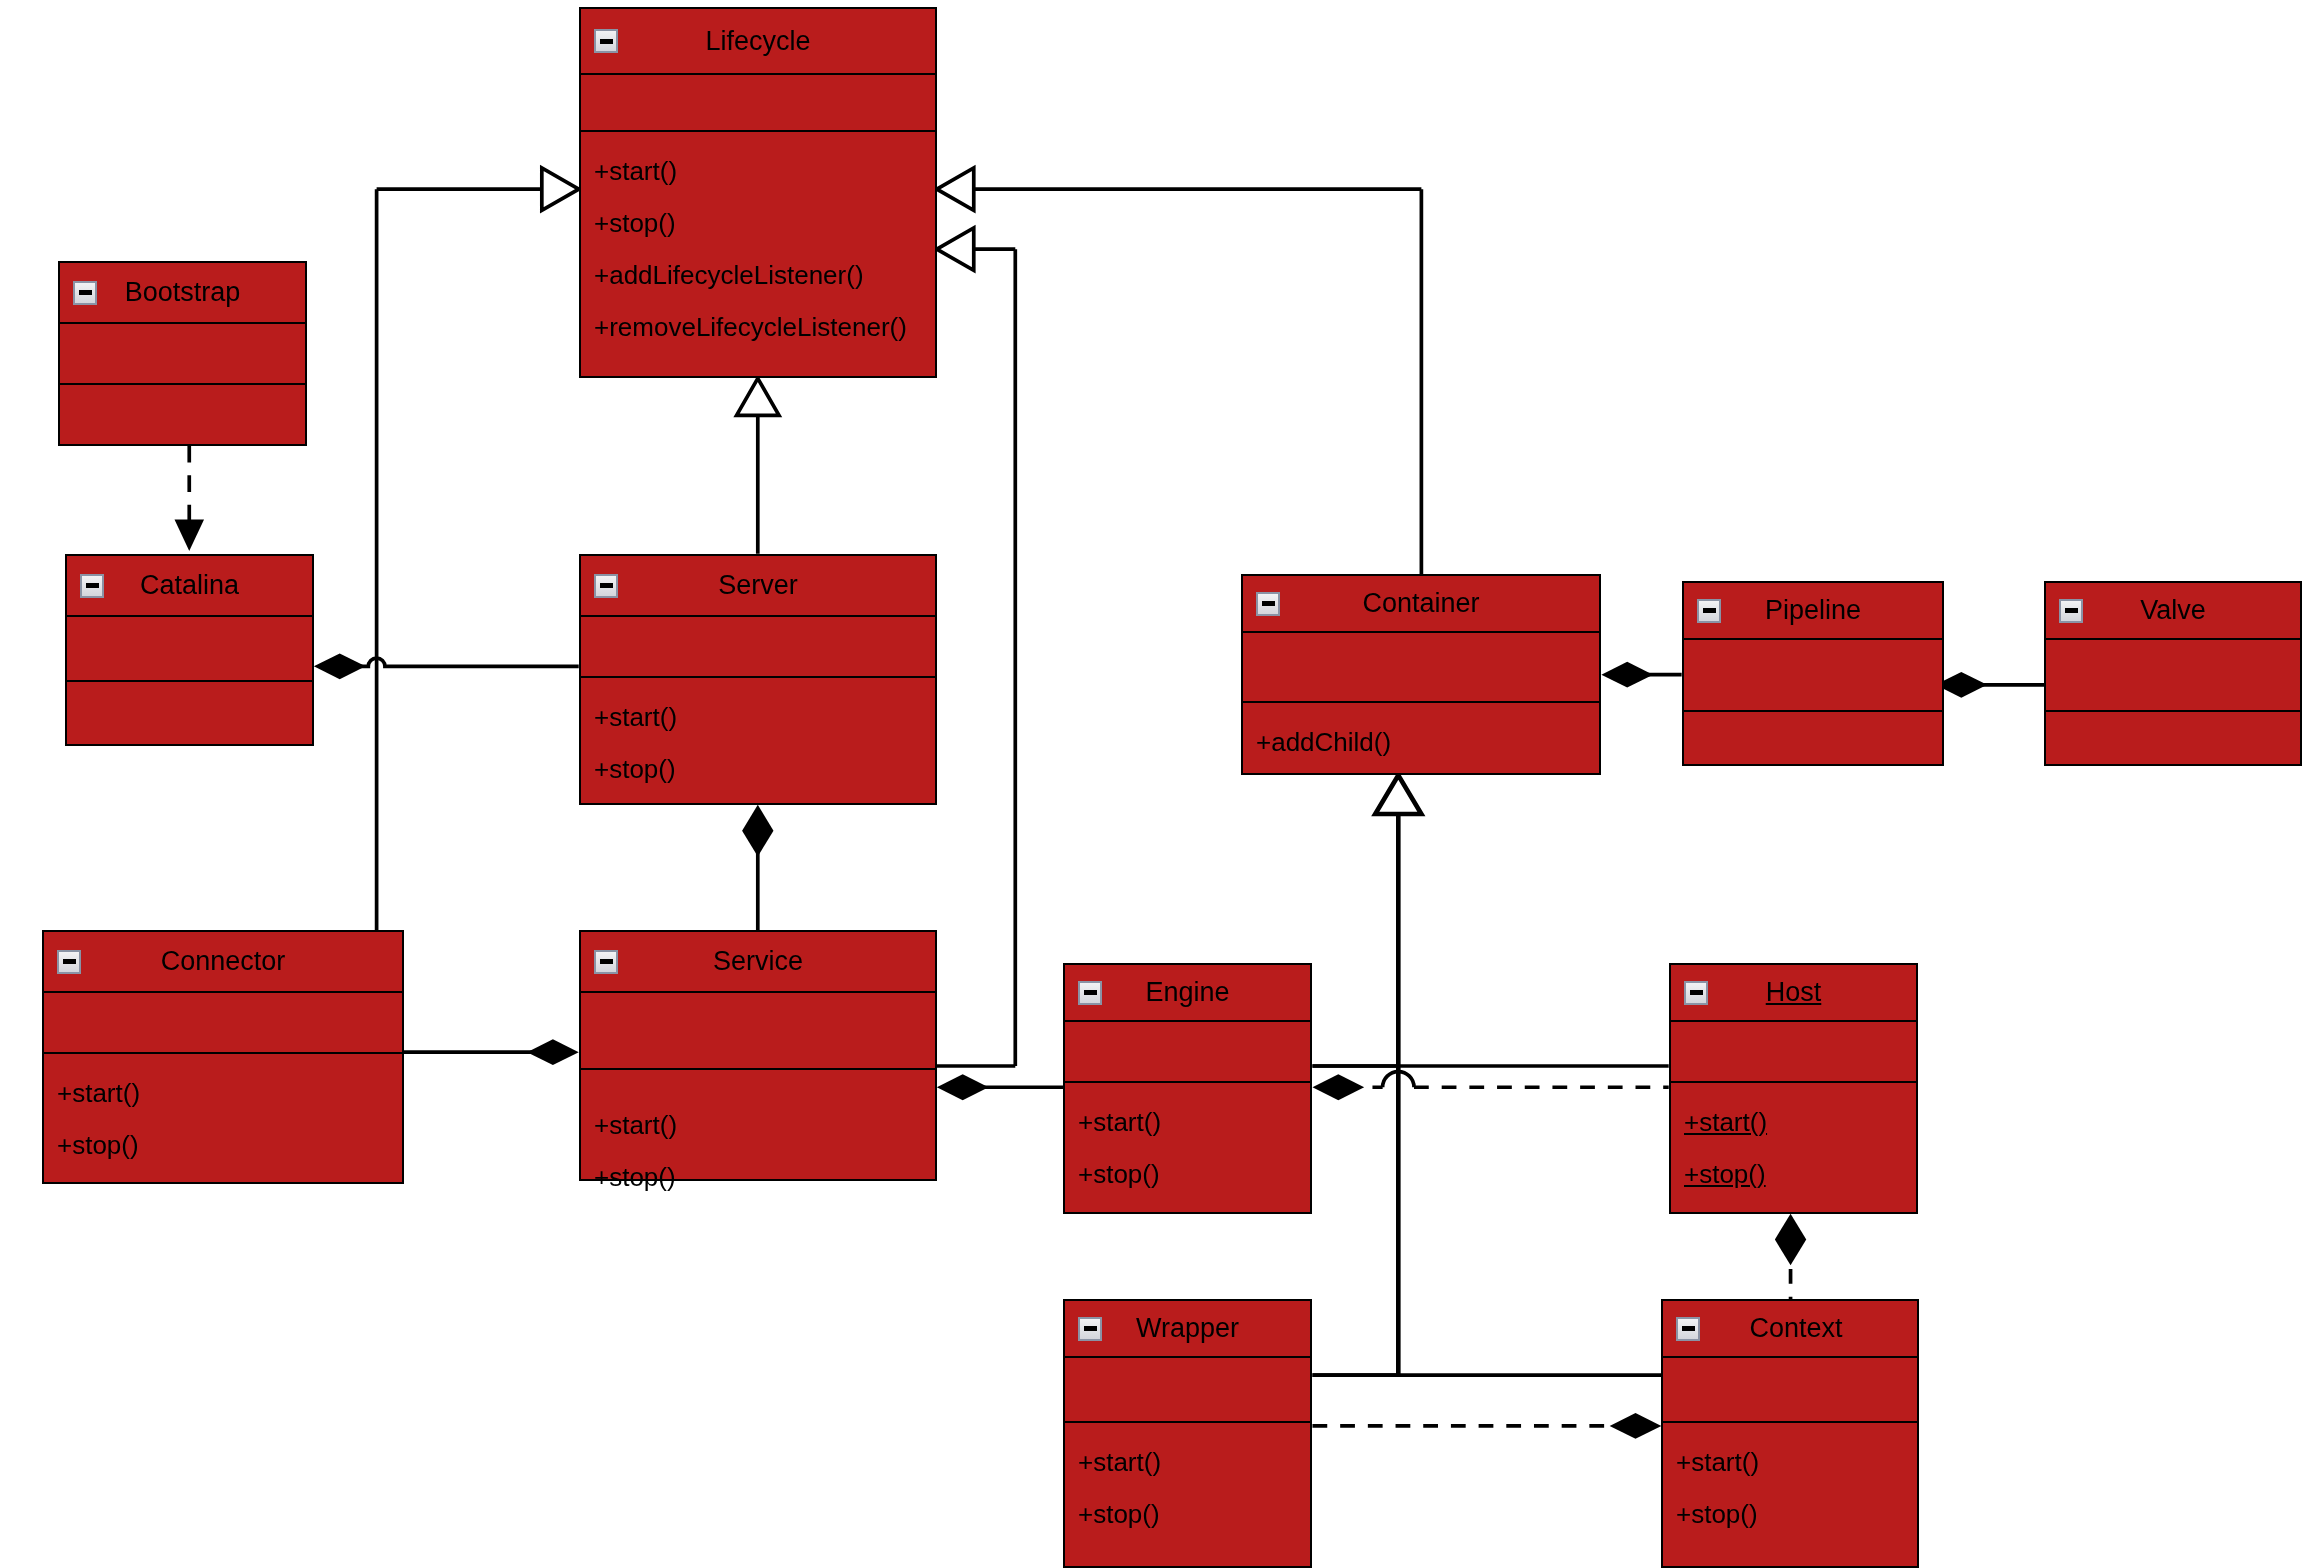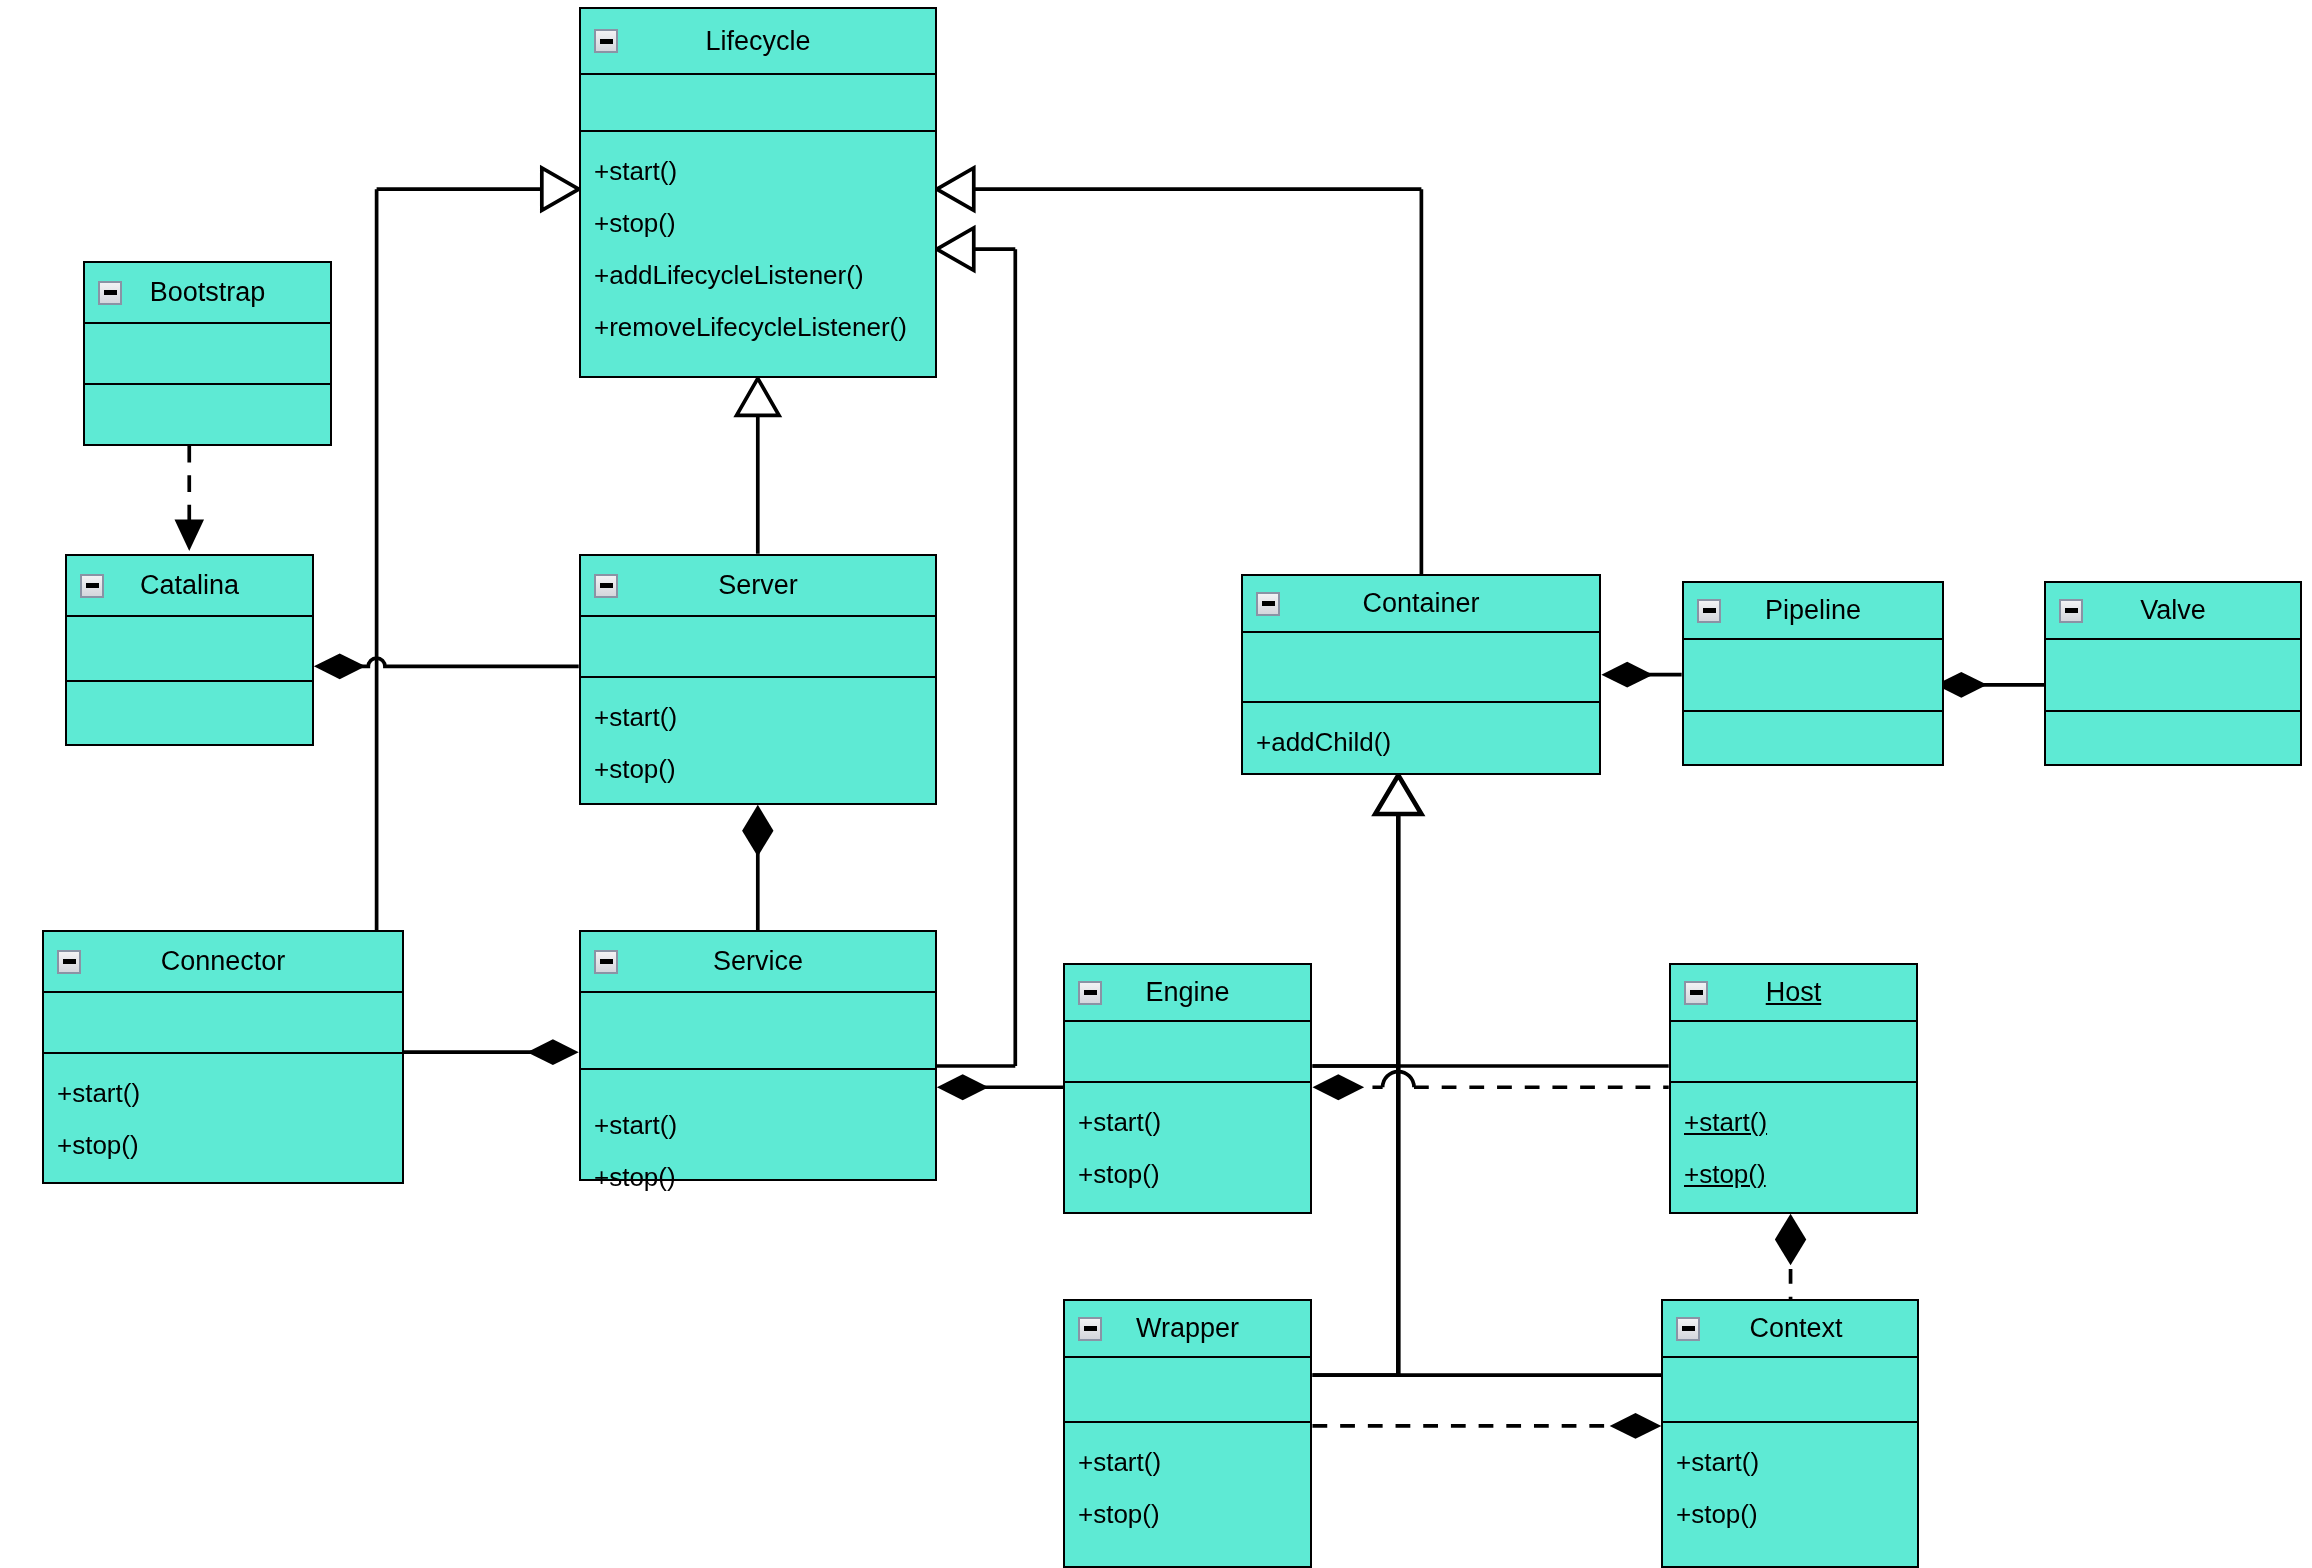--- a/index.html
+++ b/index.html
@@ -19,21 +19,21 @@
     position: absolute;
     left: 0; top: 0;
     width: 2313px;
     height: 1569px;
     pointer-events: none;
   }
   .uml-class {
     position: absolute;
     box-sizing: border-box;
     border: 2.8px solid #000000;
-    background: #5eead4;
+    background: #b91c1c;
     display: flex;
     flex-direction: column;
     z-index: 5;
   }
   .uml-header {
     position: relative;
     box-sizing: border-box;
     border-bottom: 2.8px solid #000000;
     display: flex;
     align-items: center;
@@ -197,21 +197,21 @@
     </div>
     <div class="uml-attrs" style="height:57px;"></div>
     <div class="uml-ops">
       <div class="uml-op">+start()</div>
       <div class="uml-op">+stop()</div>
       <div class="uml-op">+addLifecycleListener()</div>
       <div class="uml-op">+removeLifecycleListener()</div>
     </div>
   </div>
 
-  <div class="uml-class" style="left:83px; top:261px; width:249px; height:185px;">
+  <div class="uml-class" style="left:58px; top:261px; width:249px; height:185px;">
     <div class="uml-header" style="height:61px;">
       <span class="collapse-icon">
           <i></i>
         </span>
       <span class="uml-title">Bootstrap</span>
     </div>
     <div class="uml-attrs" style="height:61px;"></div>
     <div class="uml-ops"></div>
   </div>
 

